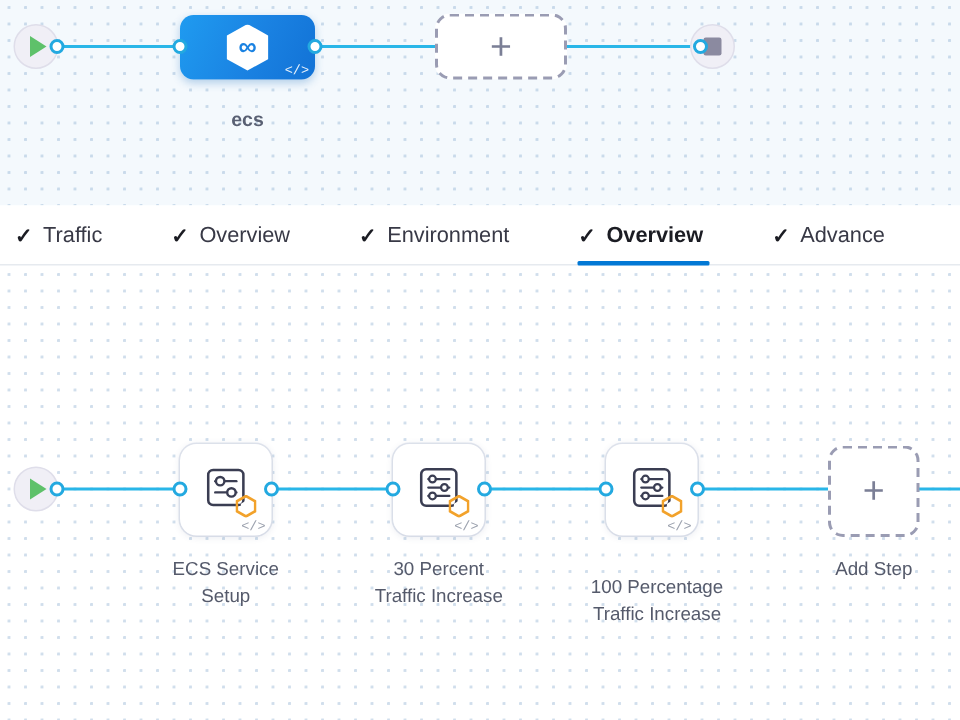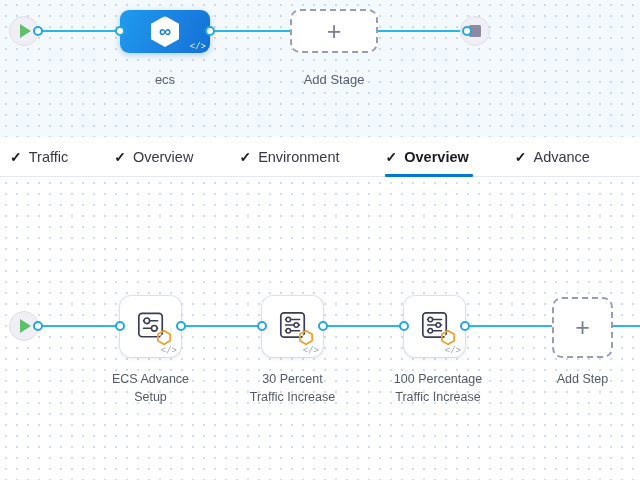--- a/index.html
+++ b/index.html
@@ -167,21 +167,21 @@
 
   
   .caption {
     position: absolute;
     text-align: center;
     color: #555a6b;
     font-size: 12.5px;
     line-height: 18px;
     white-space: pre-line;
   }
-  .caption.stage-cap { color: #596073; font-size: 13px; }
+  .caption.stage-cap { color: #596073; font-size: 13px; font-weight: bold; }
 
   
   .add-box {
     position: absolute;
     border: 2px dashed #9a9cb3;
     background: #ffffff;
     display: flex;
     align-items: center;
     justify-content: center;
     z-index: 2;
@@ -250,21 +250,20 @@
       </div>
       <span class="code-tag">&lt;/&gt;</span>
     </div>
     <div class="port" style="left:115px; top:26px;"></div>
     <div class="port" style="left:205px; top:26px;"></div>
     <div class="caption stage-cap" style="left:105px; top:71px; width:120px;">ecs</div>
 
     <div id="add-stage-box" class="add-box">
       <span class="plus">+</span>
     </div>
-    <div class="caption stage-cap" style="left:274px; top:71px; width:120px;">Add Stage</div>
 
     <div class="port" style="left:462px; top:26px;"></div>
     <div class="terminal" style="left:460px; top:16px;">
       <div class="stop-sq"></div>
     </div>
   </div>
 
   <div id="tab-bar">
     <div class="tab">
       <span class="check">✓</span>
@@ -315,21 +314,21 @@
         <circle cx="19.5" cy="19.5" r="3" fill="#ffffff" stroke="#3a3d52" stroke-width="1.7"></circle>
       </svg>
       <svg class="step-badge svg-ico" viewBox="0 0 20 22">
         <polygon points="10,1 19,6.2 19,15.8 10,21 1,15.8 1,6.2" fill="none" stroke="#f2a22b" stroke-width="2.6"></polygon>
         <polygon points="10,5.6 15,8.5 15,14.3 10,17.2 5,14.3 5,8.5" fill="#ffffff"></polygon>
       </svg>
       <span class="code-tag dark">&lt;/&gt;</span>
     </div>
     <div class="port" style="left:115px; top:143px;"></div>
     <div class="port" style="left:176px; top:143px;"></div>
-    <div class="caption" style="left:90px; top:192px; width:121px;">ECS Advance
+    <div class="caption" style="left:90px; top:192px; width:121px;">ECS Service
 Setup</div>
 
     <div class="step-node" style="left:262px; top:118px;">
       <svg class="step-ico svg-ico" viewBox="0 0 32 32">
         <rect x="3" y="3" width="25" height="26" rx="3.5" fill="none" stroke="#3a3d52" stroke-width="1.8"></rect>
         <line x1="8" y1="10" x2="23" y2="10" stroke="#3a3d52" stroke-width="1.6" stroke-linecap="round"></line>
         <line x1="8" y1="16" x2="23" y2="16" stroke="#3a3d52" stroke-width="1.6" stroke-linecap="round"></line>
         <line x1="8" y1="22" x2="23" y2="22" stroke="#3a3d52" stroke-width="1.6" stroke-linecap="round"></line>
         <circle cx="11" cy="10" r="2.4" fill="#ffffff" stroke="#3a3d52" stroke-width="1.6"></circle>
         <circle cx="19.5" cy="16" r="2.4" fill="#ffffff" stroke="#3a3d52" stroke-width="1.6"></circle>
@@ -357,21 +356,21 @@
         <circle cx="11" cy="22" r="2.4" fill="#ffffff" stroke="#3a3d52" stroke-width="1.6"></circle>
       </svg>
       <svg class="step-badge svg-ico" viewBox="0 0 20 22">
         <polygon points="10,1 19,6.2 19,15.8 10,21 1,15.8 1,6.2" fill="none" stroke="#f2a22b" stroke-width="2.6"></polygon>
         <polygon points="10,5.6 15,8.5 15,14.3 10,17.2 5,14.3 5,8.5" fill="#ffffff"></polygon>
       </svg>
       <span class="code-tag dark">&lt;/&gt;</span>
     </div>
     <div class="port" style="left:399px; top:143px;"></div>
     <div class="port" style="left:460px; top:143px;"></div>
-    <div class="caption" style="left:374px; top:192px; width:128px;">100 Percentage
+    <div class="caption" style="left:374px; top:204px; width:128px;">100 Percentage
 Traffic Increase</div>
 
     <div id="add-step-box" class="add-box" style="top:119px;">
       <span class="plus">+</span>
     </div>
     <div class="caption" style="left:522px; top:192px; width:121px;">Add Step</div>
   </div>
 
 </div>
 

